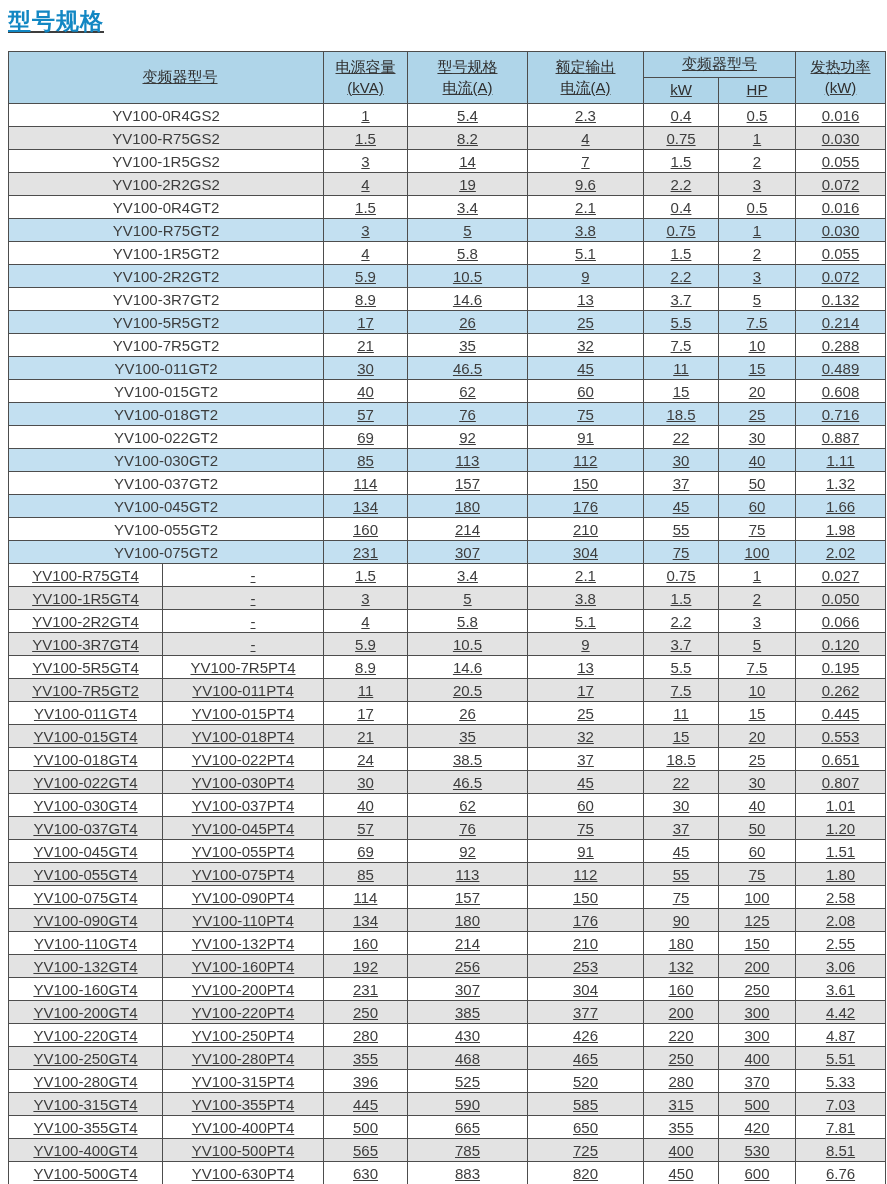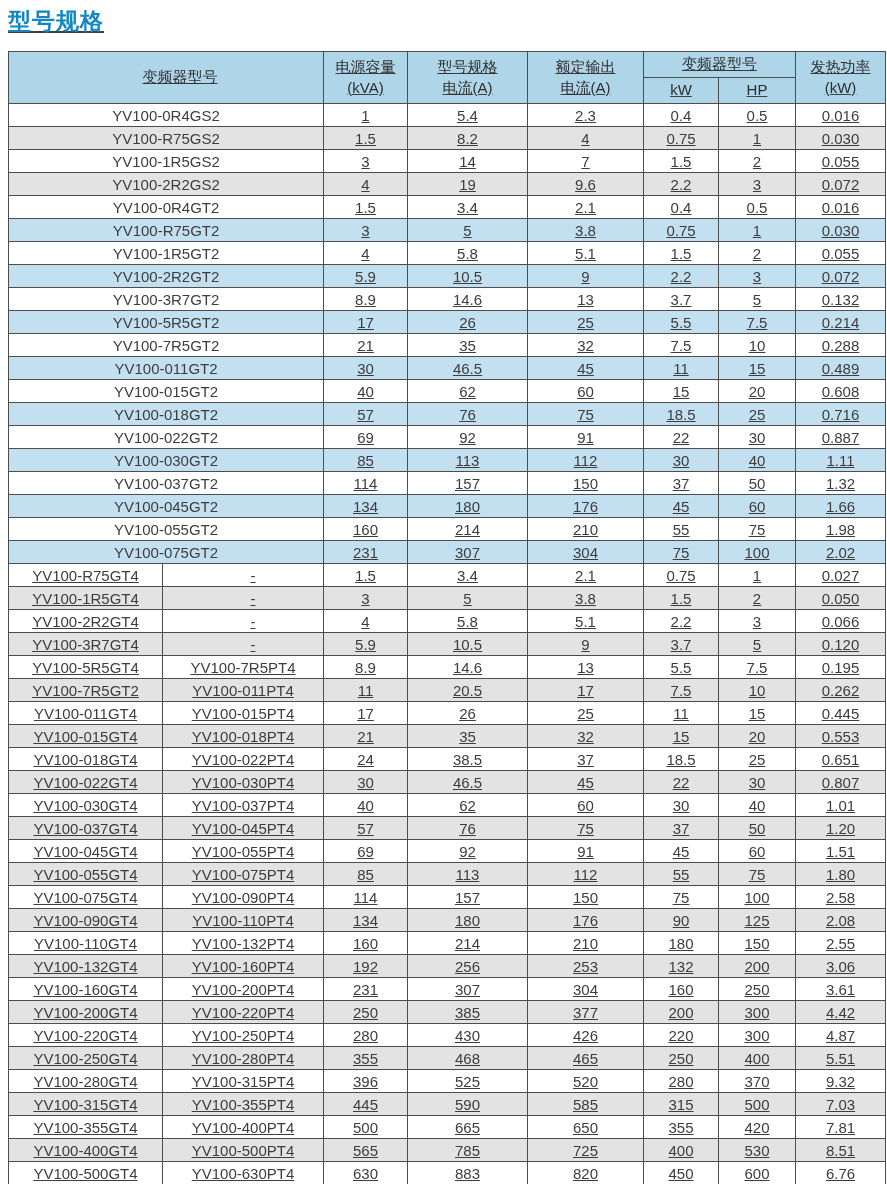--- a/index.html
+++ b/index.html
@@ -500,21 +500,21 @@
           <td>5.51</td>
         </tr>
         <tr class="white">
           <td>YV100-280GT4</td>
           <td>YV100-315PT4</td>
           <td>396</td>
           <td>525</td>
           <td>520</td>
           <td>280</td>
           <td>370</td>
-          <td>9.32</td>
+          <td>5.33</td>
         </tr>
         <tr class="gray">
           <td>YV100-315GT4</td>
           <td>YV100-355PT4</td>
           <td>445</td>
           <td>590</td>
           <td>585</td>
           <td>315</td>
           <td>500</td>
           <td>7.03</td>

